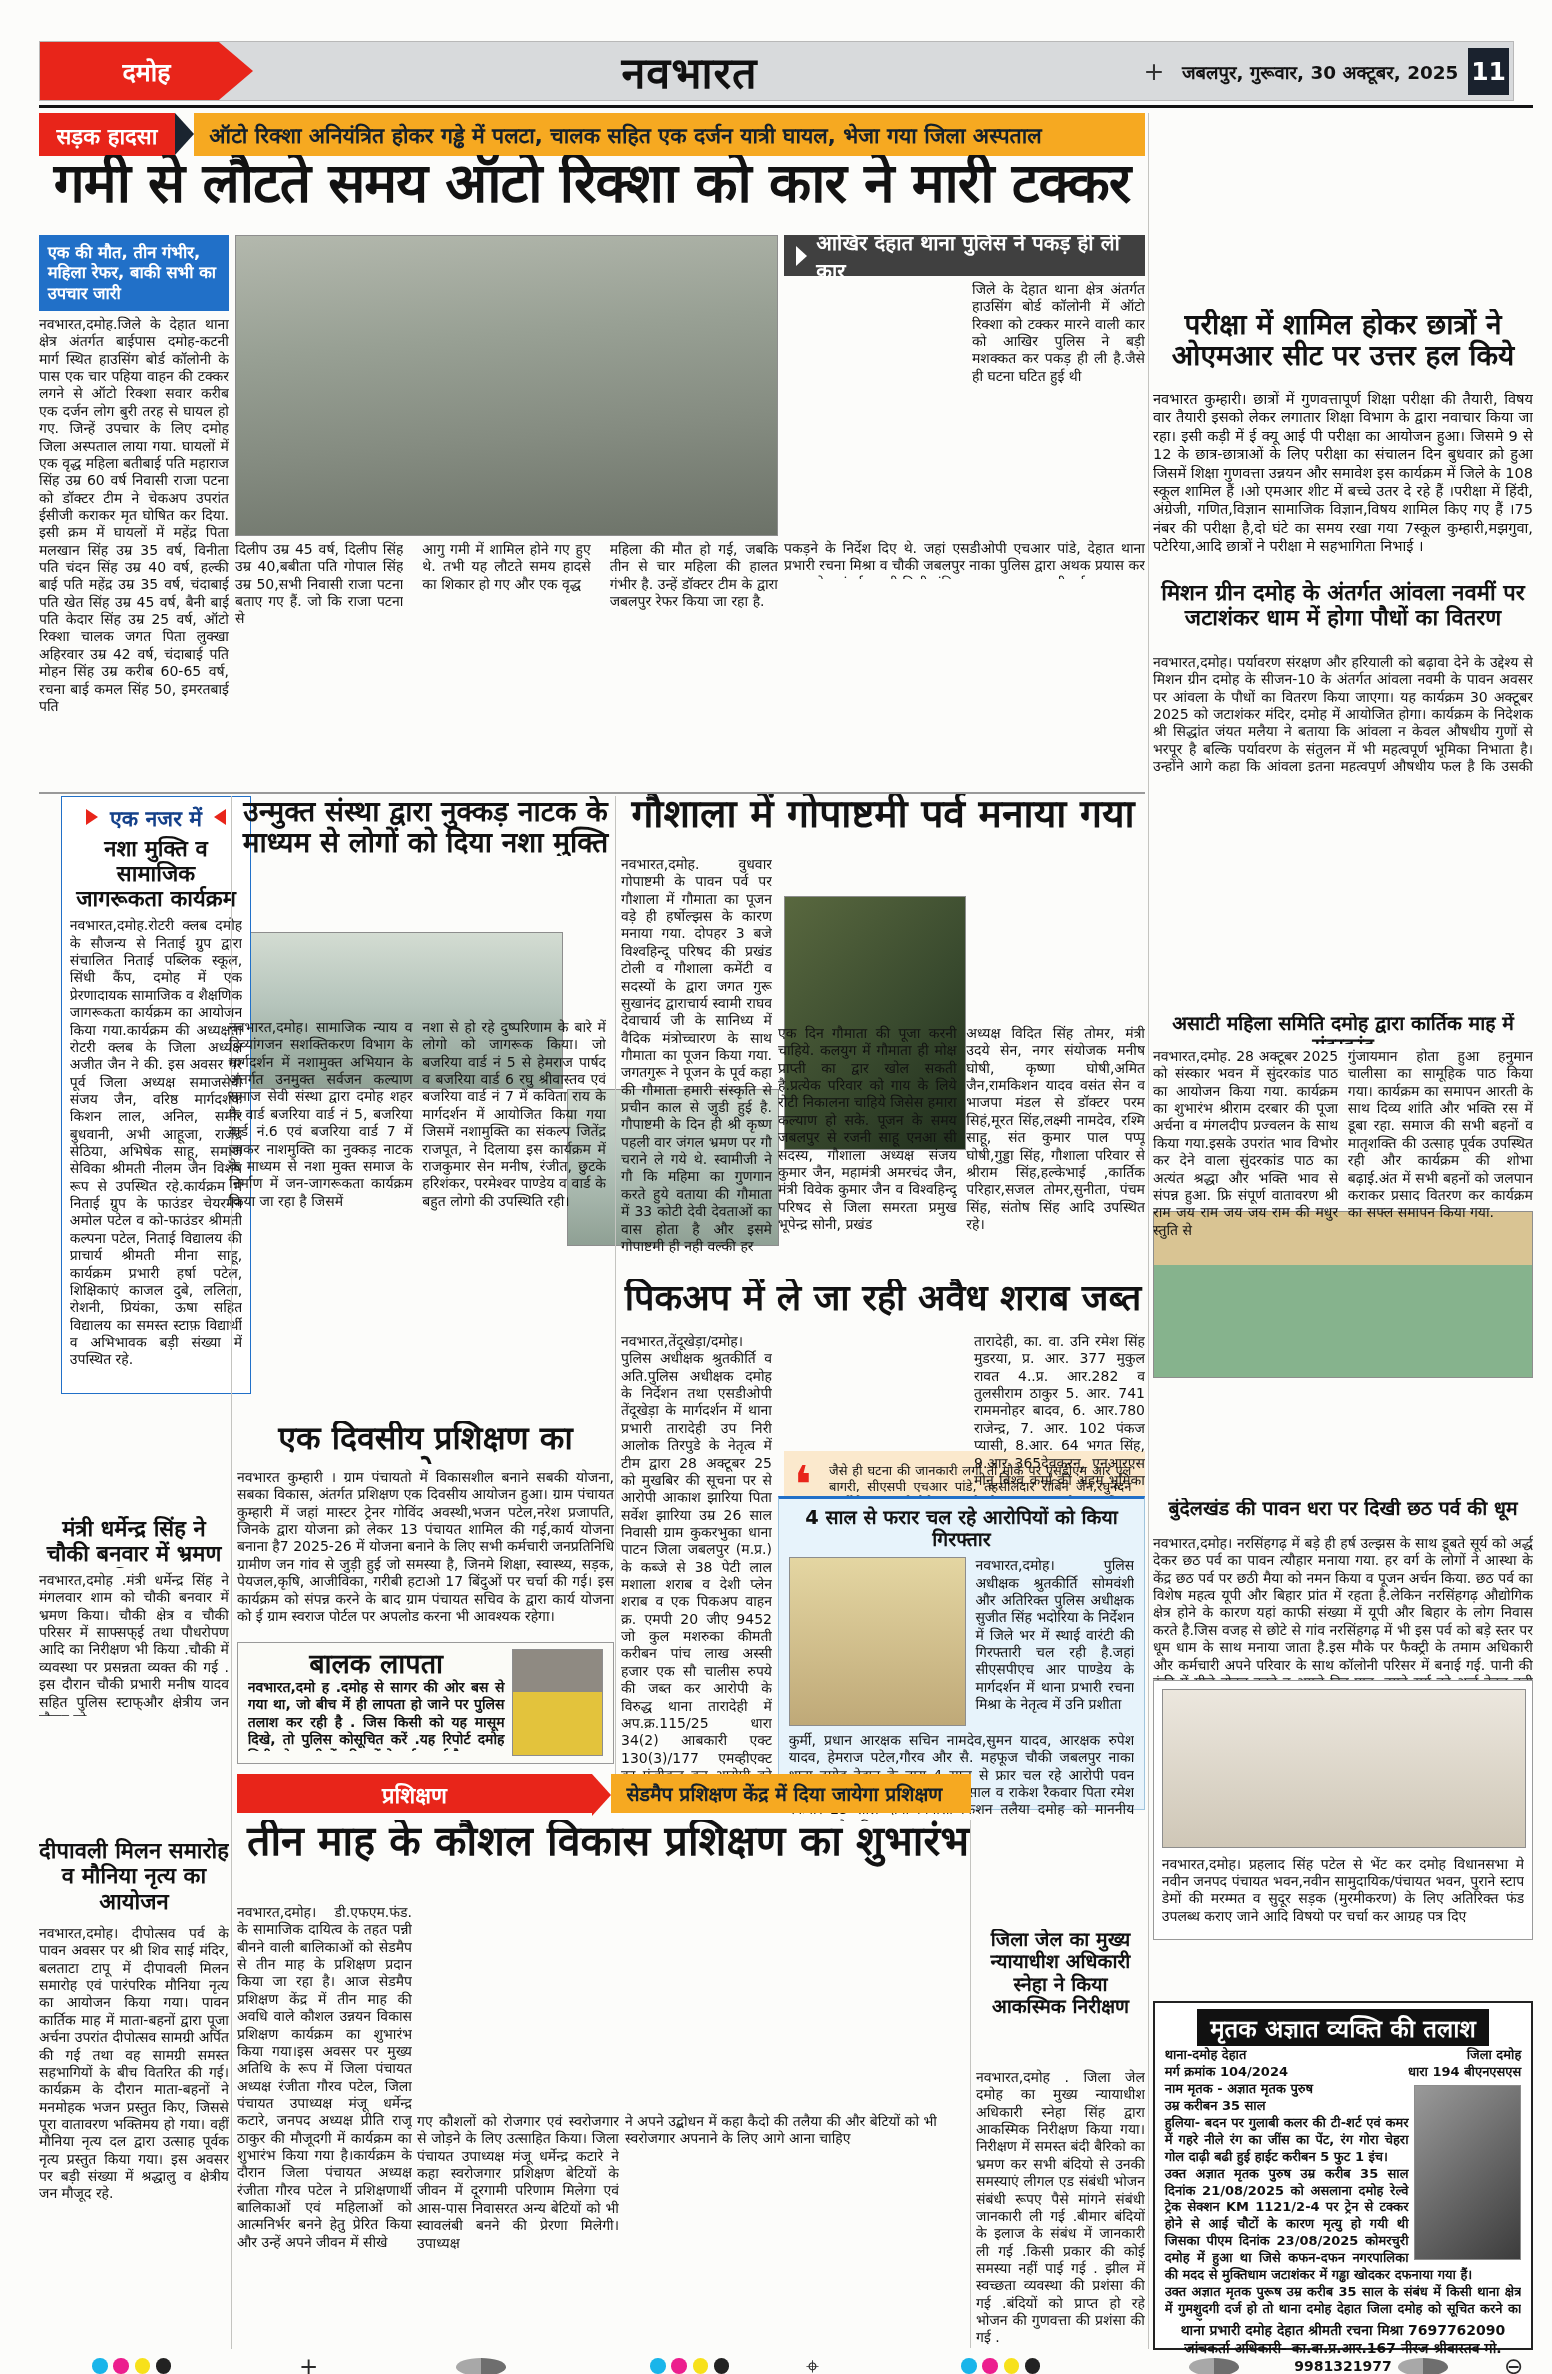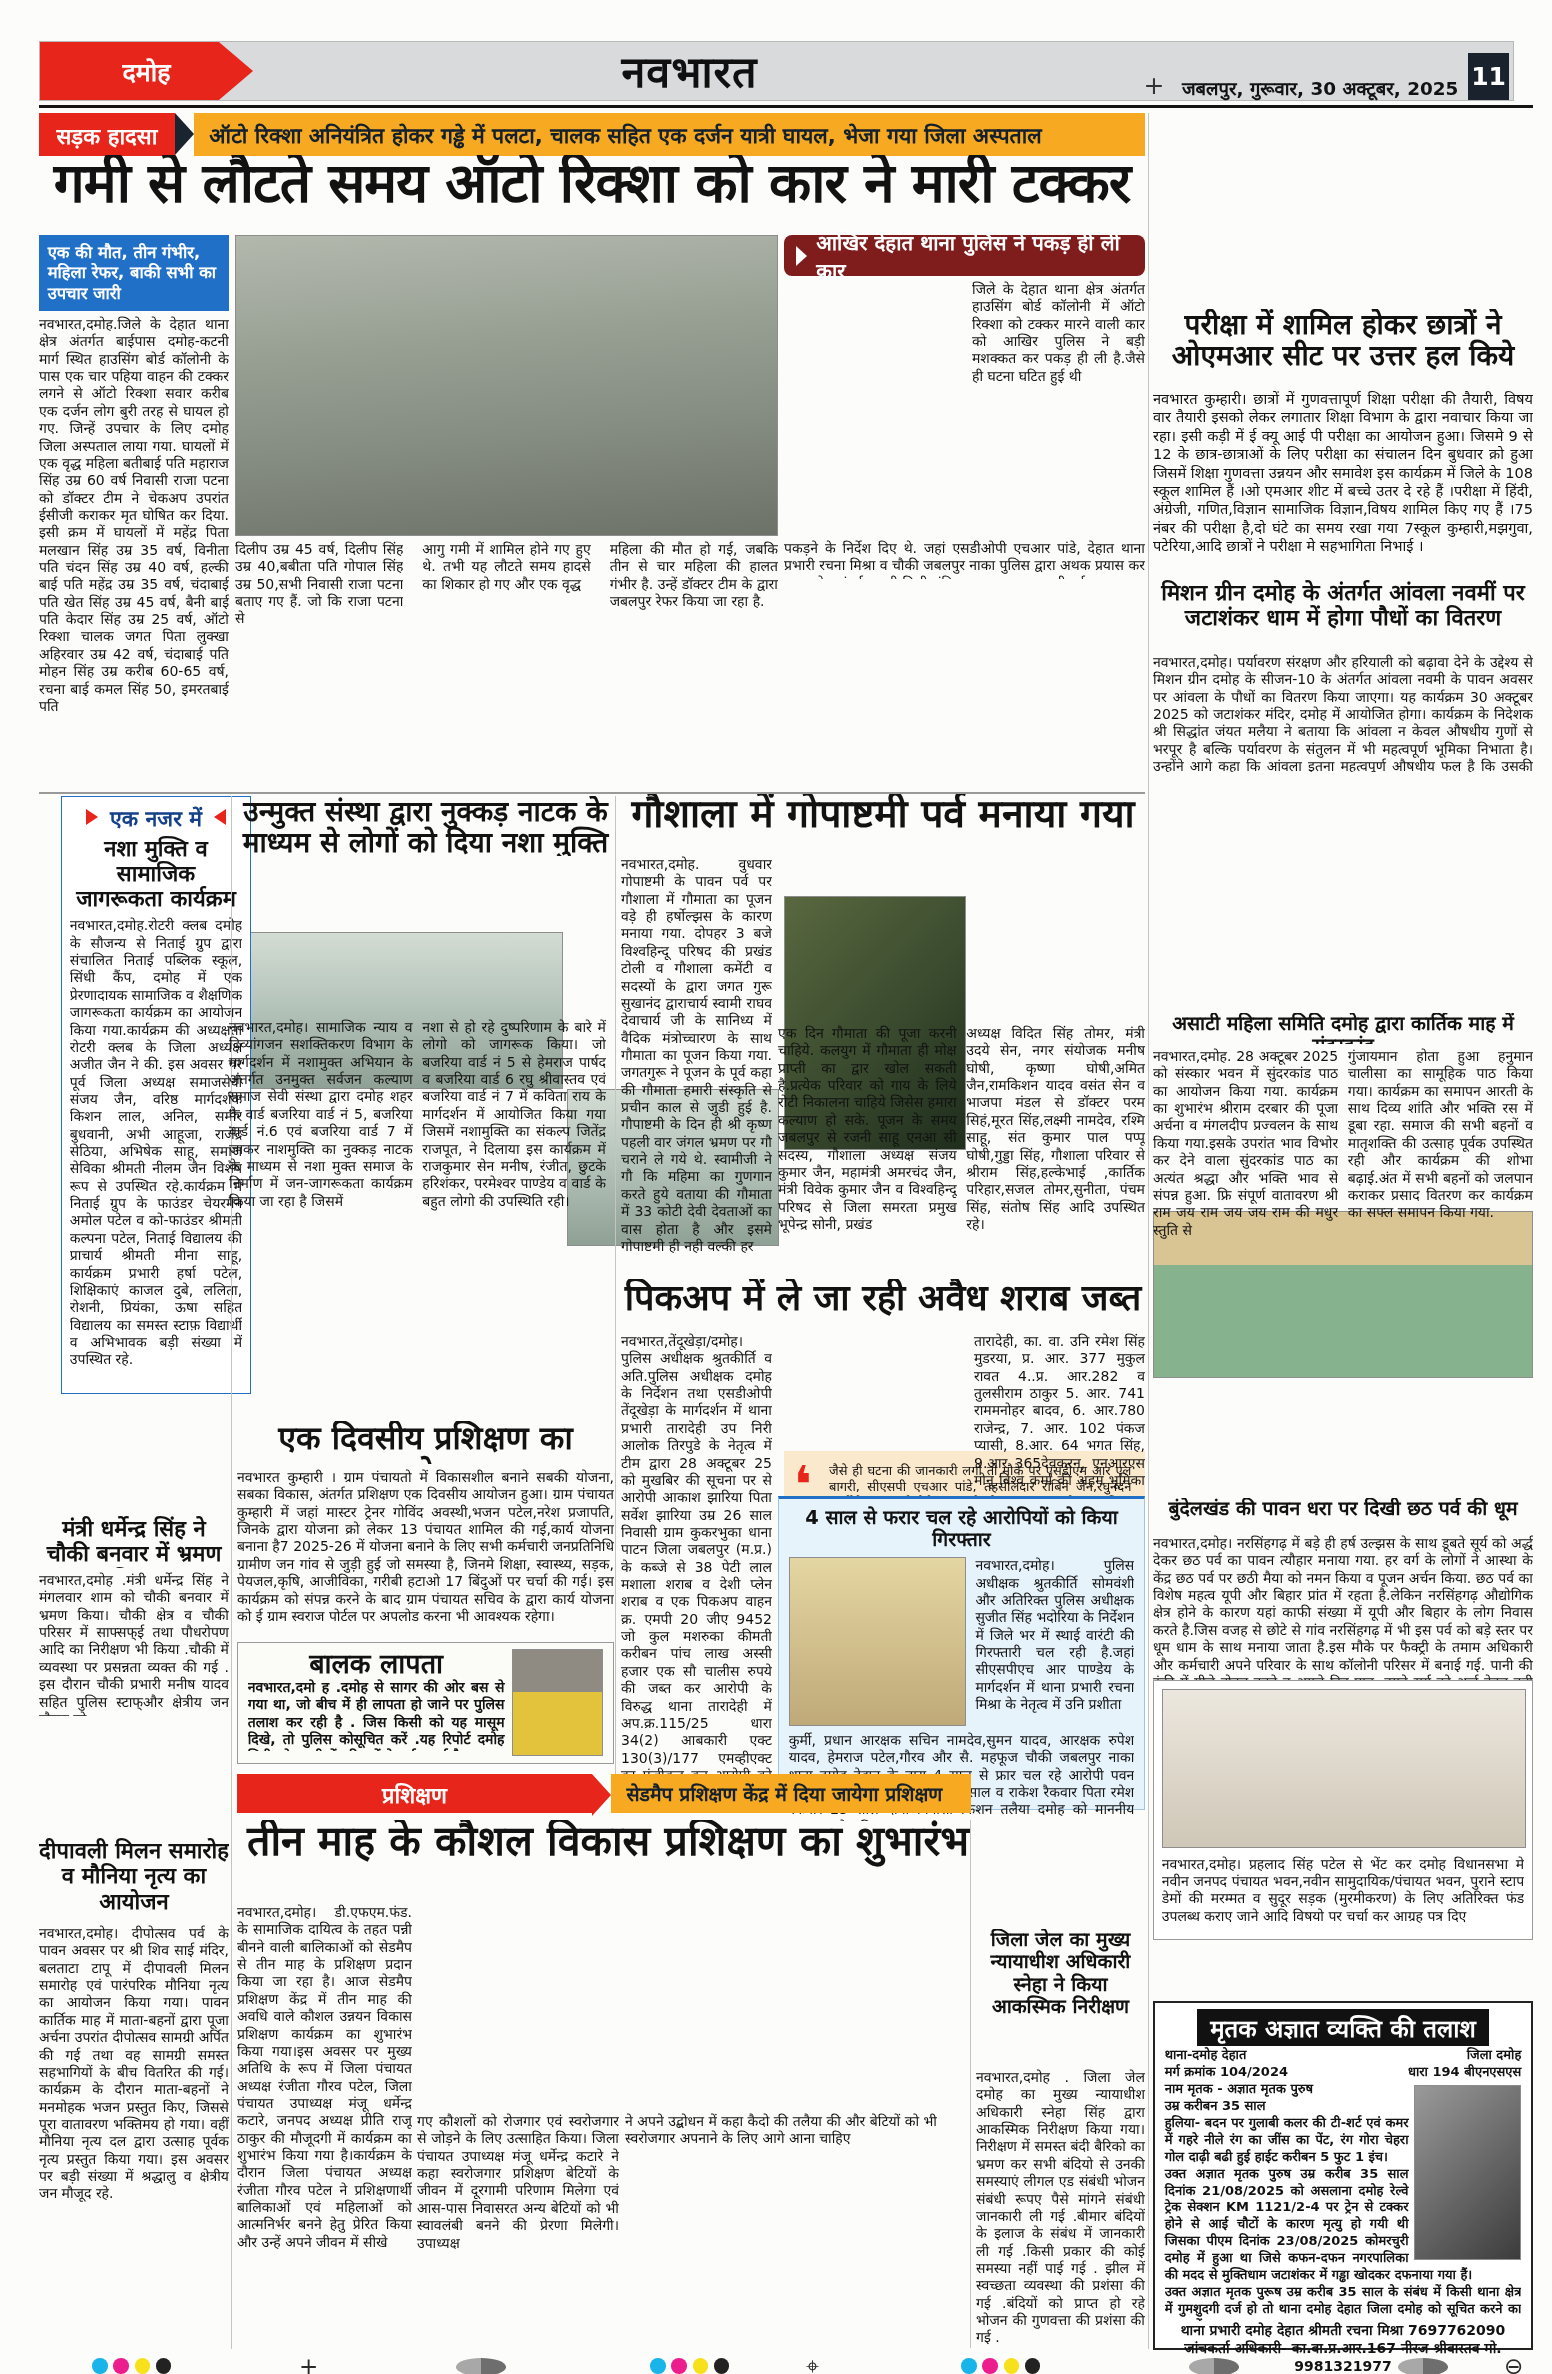--- a/index.html
+++ b/index.html
@@ -3,41 +3,41 @@
 <meta charset="utf-8">
 <style>
   html,body{margin:0;padding:0;background:#e8e8e6;}
   .page{position:relative;width:1553px;height:2375px;margin:0 auto;background:#fcfcfa;
         font-family:"DejaVu Sans","Liberation Sans",sans-serif;color:#121212;overflow:hidden;}
   .abs{position:absolute;box-sizing:border-box;}
   .jt{text-align:justify;}
   .clip{overflow:hidden;}
 
   
-  .masthead-bar{background:#d8dadc;display:flex;align-items:flex-end;border:1px solid #b8b8b8;}
+  .masthead-bar{background:#d8dadc;display:flex;align-items:center;border:1px solid #b8b8b8;}
   .edition{background:#e8251a;color:#fff;font-weight:800;font-size:25px;display:flex;align-items:center;justify-content:center;
            height:100%;width:213px;clip-path:polygon(0 0,84% 0,100% 50%,84% 100%,0 100%);}
   .masthead{flex:1;text-align:center;font-size:43px;font-weight:800;letter-spacing:1px;color:#101010;}
   .dateline{font-size:18.4px;font-weight:700;margin-right:9.7px;white-space:nowrap;}
   .pagebox{background:#1a222e;color:#fff;font-weight:800;font-size:25px;width:41px;height:47px;
            display:flex;align-items:center;justify-content:center;margin-right:3.9px;}
   .regplus{font-size:25px;color:#333;margin:0 17.5px;font-weight:400;}
   .hrule{background:#141414;}
 
   
   .kicker-row{display:flex;height:43px;}
   .kicker{background:#e8251a;color:#ffffff;font-weight:800;font-size:22px;display:flex;align-items:center;justify-content:center;padding:0 17.5px;}
   .karrow{width:0;height:0;border-top:21.3px solid transparent;border-bottom:21.3px solid transparent;border-left:19.4px solid #1a2430;}
   .strap{background:#f6a921;color:#14202c;font-weight:800;font-size:21.3px;flex:1;display:flex;align-items:center;padding:0 15.5px;}
 
   .lead-head{font-size:55px;font-weight:800;text-align:center;line-height:1.02;letter-spacing:-1px;}
   .bluebox{background:#2170c8;color:#fff;font-weight:800;font-size:16.5px;line-height:1.25;padding:7.8px 8.7px;}
   .body14{font-size:14px;line-height:1.24;}
   .body15{font-size:14.6px;line-height:1.26;}
-  .redstrap{background:#7f1d1d;color:#fff;font-weight:800;font-size:20.4px;display:flex;align-items:center;padding:0 11.6px;gap:9.7px;border-radius:8px;}
+  .redstrap{background:#404040;color:#fff;font-weight:800;font-size:20.4px;display:flex;align-items:center;padding:0 11.6px;gap:9.7px;}
   .wnotch{width:0;height:0;border-top:10.7px solid transparent;border-bottom:10.7px solid transparent;border-left:11.6px solid #fff;}
 
   .quotebox{background:#fbe9cd;padding:11.6px 13.6px 9.7px 45px;position:relative;}
   .quotebox .qmark{position:absolute;left:9.7px;top:7.8px;font-size:52px;color:#e8251a;line-height:1;font-weight:800;}
   .quotebox .qbar{position:absolute;left:35px;top:62px;bottom:11.6px;width:2.9px;background:#222;}
 
   
   .ph{border:1px solid #8d8d8d;position:relative;}
   .ph-accident{background:linear-gradient(175deg,#b3b8ad 0%,#98a094 35%,#858c81 65%,#6c7268 100%);}
   .ph-hospital{background:linear-gradient(180deg,#d3dcd2 0%,#b6c5bc 45%,#8fa094 100%);}

